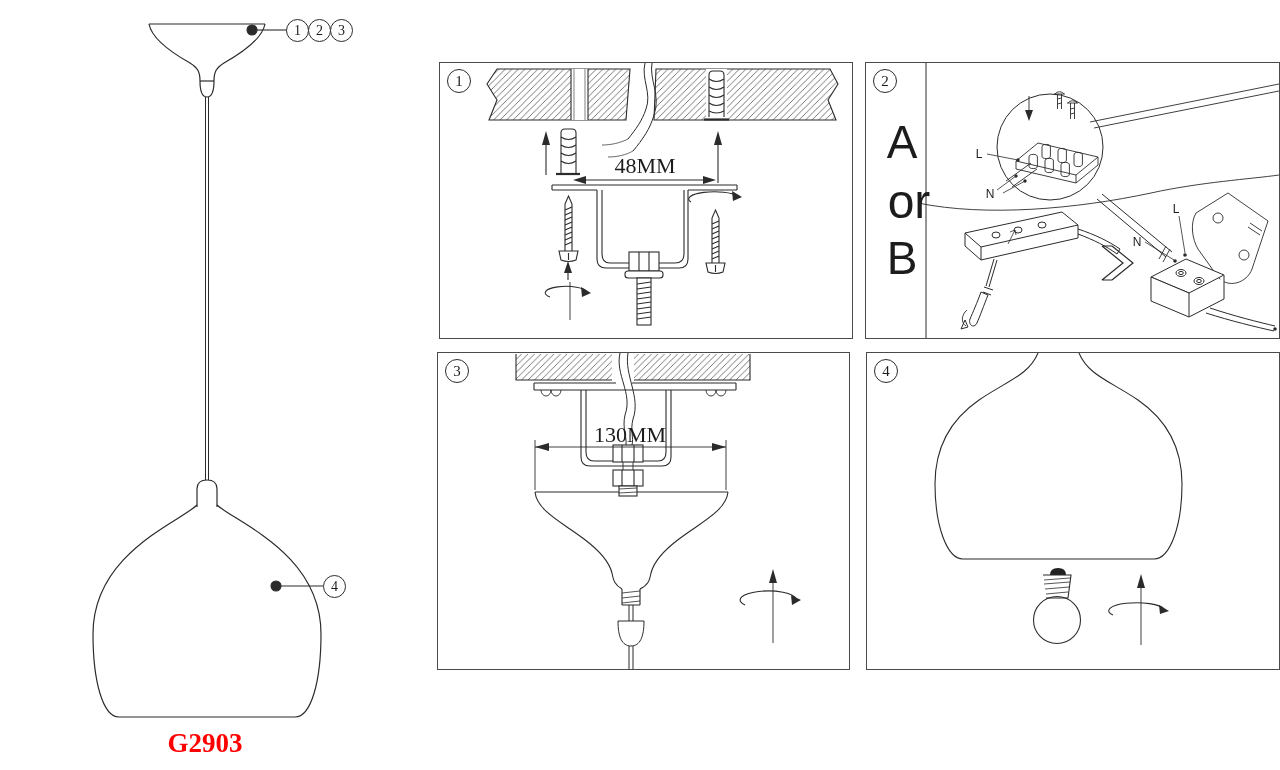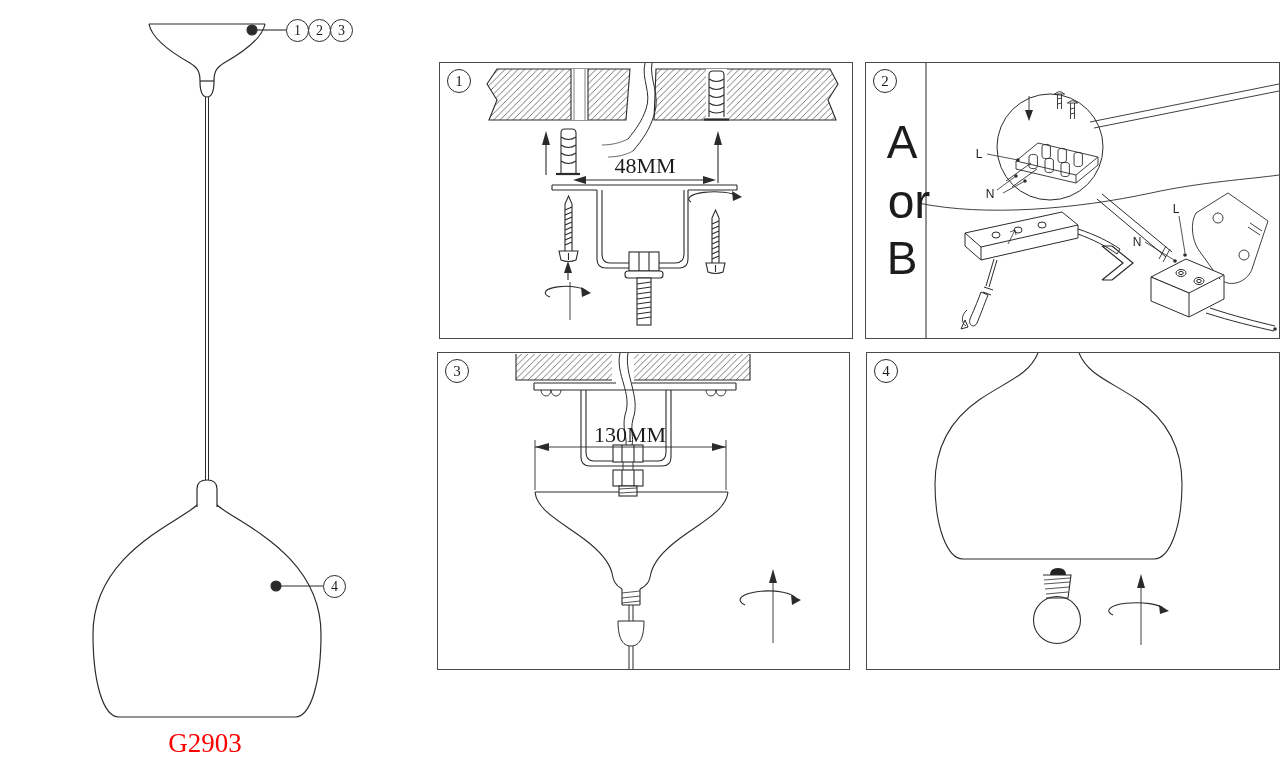--- a/index.html
+++ b/index.html
@@ -15,21 +15,21 @@
   .badge{position:absolute;left:7px;top:6px;width:22px;height:22px;border:1.5px solid #2b2b2b;
          border-radius:50%;background:#fff;display:flex;align-items:center;justify-content:center;
          font:15px "Liberation Serif",serif;color:#1c1c1c;z-index:5;}
   .co-row{position:absolute;left:286px;top:19px;display:flex;}
   .co{display:inline-flex;width:21px;height:21px;border:1.5px solid #2b2b2b;border-radius:50%;
       background:#fff;align-items:center;justify-content:center;
       font:14px "Liberation Serif",serif;color:#1c1c1c;}
   .co+.co{margin-left:-1px;}
   .co4{position:absolute;left:323px;top:575px;}
   .code{position:absolute;left:120px;top:728px;width:170px;text-align:center;
-        font-family:"Liberation Serif",serif;font-weight:normal;font-size:27px;color:#ff0000;}
+        font-family:"Liberation Serif",serif;font-weight:bold;font-size:27px;color:#ff0000;}
   text{font-family:"Liberation Sans",sans-serif;fill:#1c1c1c;stroke:none;}
   .serifTxt{font-family:"Liberation Serif",serif;}
 </style>
 </head>
 <body>
 
 <div class="sheet">
 
   <svg class="abs" style="left:0;top:0" width="440" height="770" viewBox="0 0 440 770">
     <g fill="none" stroke="#2b2b2b" stroke-width="1.2">

